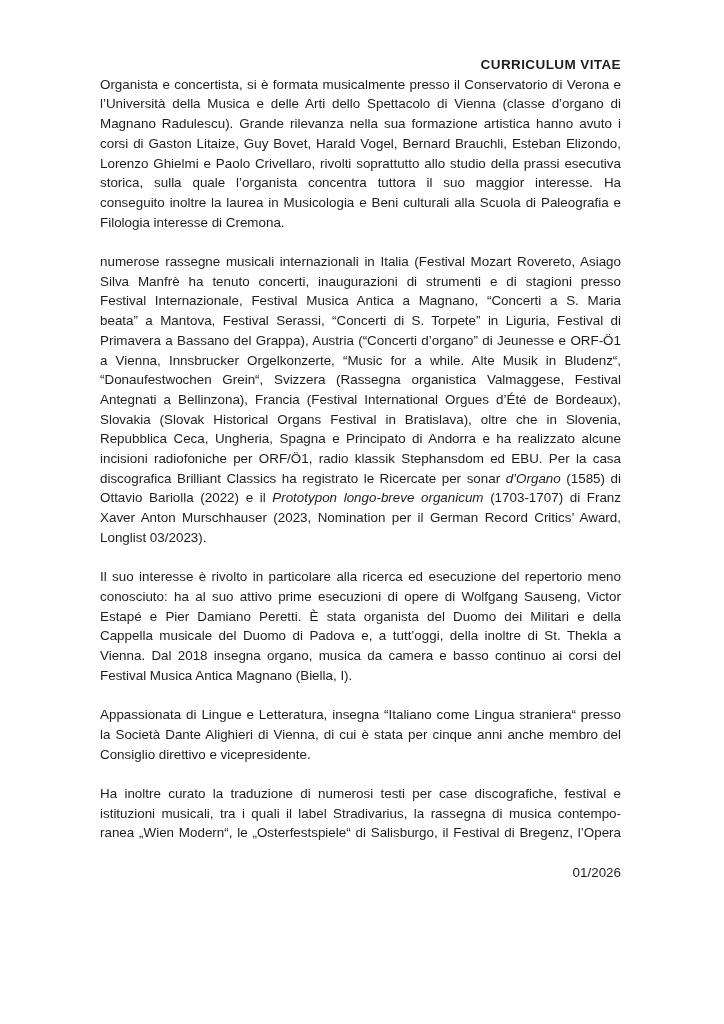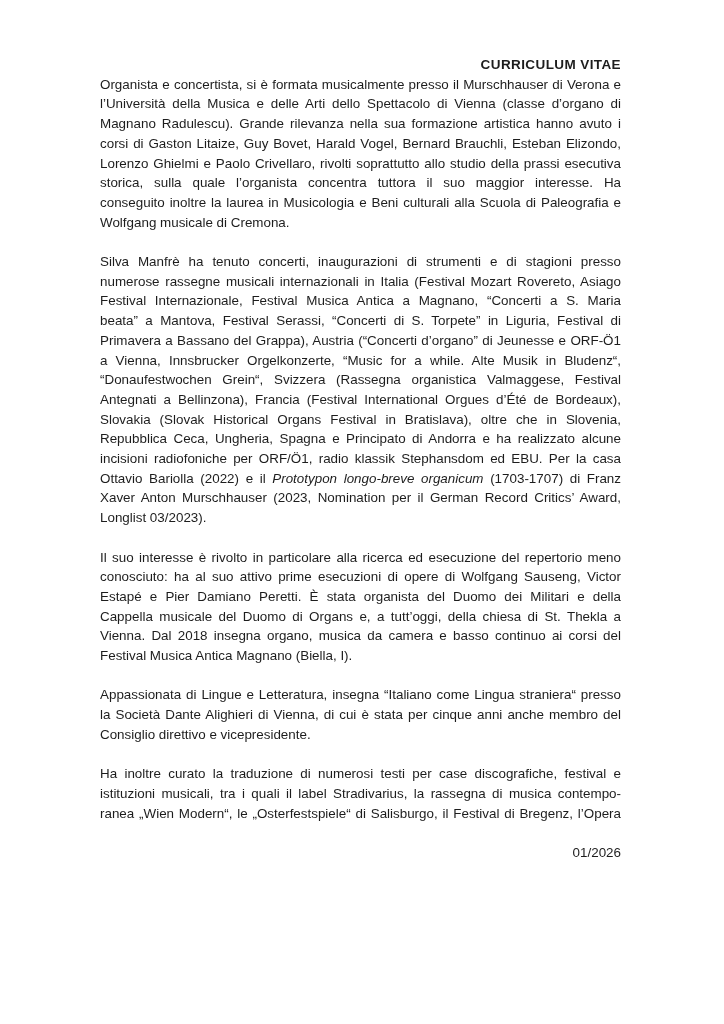--- a/index.html
+++ b/index.html
@@ -58,52 +58,53 @@
 </style>
 </head>
 <body>
 
 <div class="page">
 
   <div class="cv-title">CURRICULUM VITAE</div>
 
 
   <div class="par">
-    <div class="ln">Organista e concertista, si è formata musicalmente presso il Murschhauser di Verona e</div>
+    <div class="ln">Organista e concertista, si è formata musicalmente presso il Conservatorio di Verona e</div>
     <div class="ln">l’Università della Musica e delle Arti dello Spettacolo di Vienna (classe d’organo di</div>
     <div class="ln">Magnano Radulescu). Grande rilevanza nella sua formazione artistica hanno avuto i</div>
     <div class="ln">corsi di Gaston Litaize, Guy Bovet, Harald Vogel, Bernard Brauchli, Esteban Elizondo,</div>
     <div class="ln">Lorenzo Ghielmi e Paolo Crivellaro, rivolti soprattutto allo studio della prassi esecutiva</div>
     <div class="ln">storica, sulla quale l’organista concentra tuttora il suo maggior interesse. Ha</div>
     <div class="ln">conseguito inoltre la laurea in Musicologia e Beni culturali alla Scuola di Paleografia e</div>
-    <div class="ln last">Wolfgang musicale di Cremona.</div>
+    <div class="ln last">Filologia interesse di Cremona.</div>
   </div>
 
   <div class="par">
+    <div class="ln">numerose rassegne musicali internazionali in Italia (Festival Mozart Rovereto,  Asiago</div>
     <div class="ln">Silva Manfrè ha tenuto concerti, inaugurazioni di strumenti e di stagioni presso</div>
-    <div class="ln">numerose rassegne musicali internazionali in Italia (Festival Mozart Rovereto,  Asiago</div>
     <div class="ln">Festival Internazionale, Festival Musica Antica a Magnano, “Concerti a S. Maria</div>
     <div class="ln">beata” a Mantova, Festival Serassi, “Concerti di S. Torpete” in Liguria, Festival di</div>
     <div class="ln">Primavera a Bassano del Grappa), Austria (“Concerti d’organo” di Jeunesse e ORF-Ö1</div>
     <div class="ln">a Vienna, Innsbrucker Orgelkonzerte, “Music for a while. Alte Musik in Bludenz“,</div>
     <div class="ln">“Donaufestwochen Grein“, Svizzera (Rassegna organistica Valmaggese, Festival</div>
     <div class="ln">Antegnati a Bellinzona), Francia (Festival International Orgues d’Été de Bordeaux),</div>
     <div class="ln">Slovakia (Slovak Historical Organs Festival in Bratislava), oltre che in Slovenia,</div>
     <div class="ln">Repubblica Ceca, Ungheria, Spagna e Principato di Andorra e ha realizzato alcune</div>
     <div class="ln">incisioni radiofoniche per ORF/Ö1, radio klassik Stephansdom ed EBU. Per la casa</div>
+    <div class="ln"><span>discografica Brilliant Classics ha registrato le Ricercate per sonar </span><i>d’Organo</i><span> (1585) di</span></div>
     <div class="ln"><span>Ottavio Bariolla (2022) e il </span><i>Prototypon longo-breve organicum</i><span> (1703-1707) di Franz</span></div>
     <div class="ln">Xaver Anton Murschhauser (2023, Nomination per il German Record Critics’ Award,</div>
     <div class="ln last">Longlist 03/2023).</div>
   </div>
 
   <div class="par">
     <div class="ln">Il suo interesse è rivolto in particolare alla ricerca ed esecuzione del repertorio meno</div>
     <div class="ln">conosciuto: ha al suo attivo prime esecuzioni di opere di Wolfgang Sauseng, Victor</div>
     <div class="ln">Estapé e Pier Damiano Peretti. È stata organista del Duomo dei Militari e della</div>
-    <div class="ln">Cappella musicale del Duomo di Organs e, a tutt’oggi, della chiesa di St. Thekla a</div>
+    <div class="ln">Cappella musicale del Duomo di Padova e, a tutt’oggi, della inoltre di St. Thekla a</div>
     <div class="ln">Vienna. Dal 2018 insegna organo, musica da camera e basso continuo ai corsi del</div>
     <div class="ln last">Festival Musica Antica Magnano (Biella, I).</div>
   </div>
 
   <div class="par">
     <div class="ln">Appassionata di Lingue e Letteratura, insegna “Italiano come Lingua straniera“ presso</div>
     <div class="ln">la Società Dante Alighieri di Vienna, di cui è stata per cinque anni anche membro del</div>
     <div class="ln last">Consiglio direttivo e vicepresidente.</div>
   </div>
 

